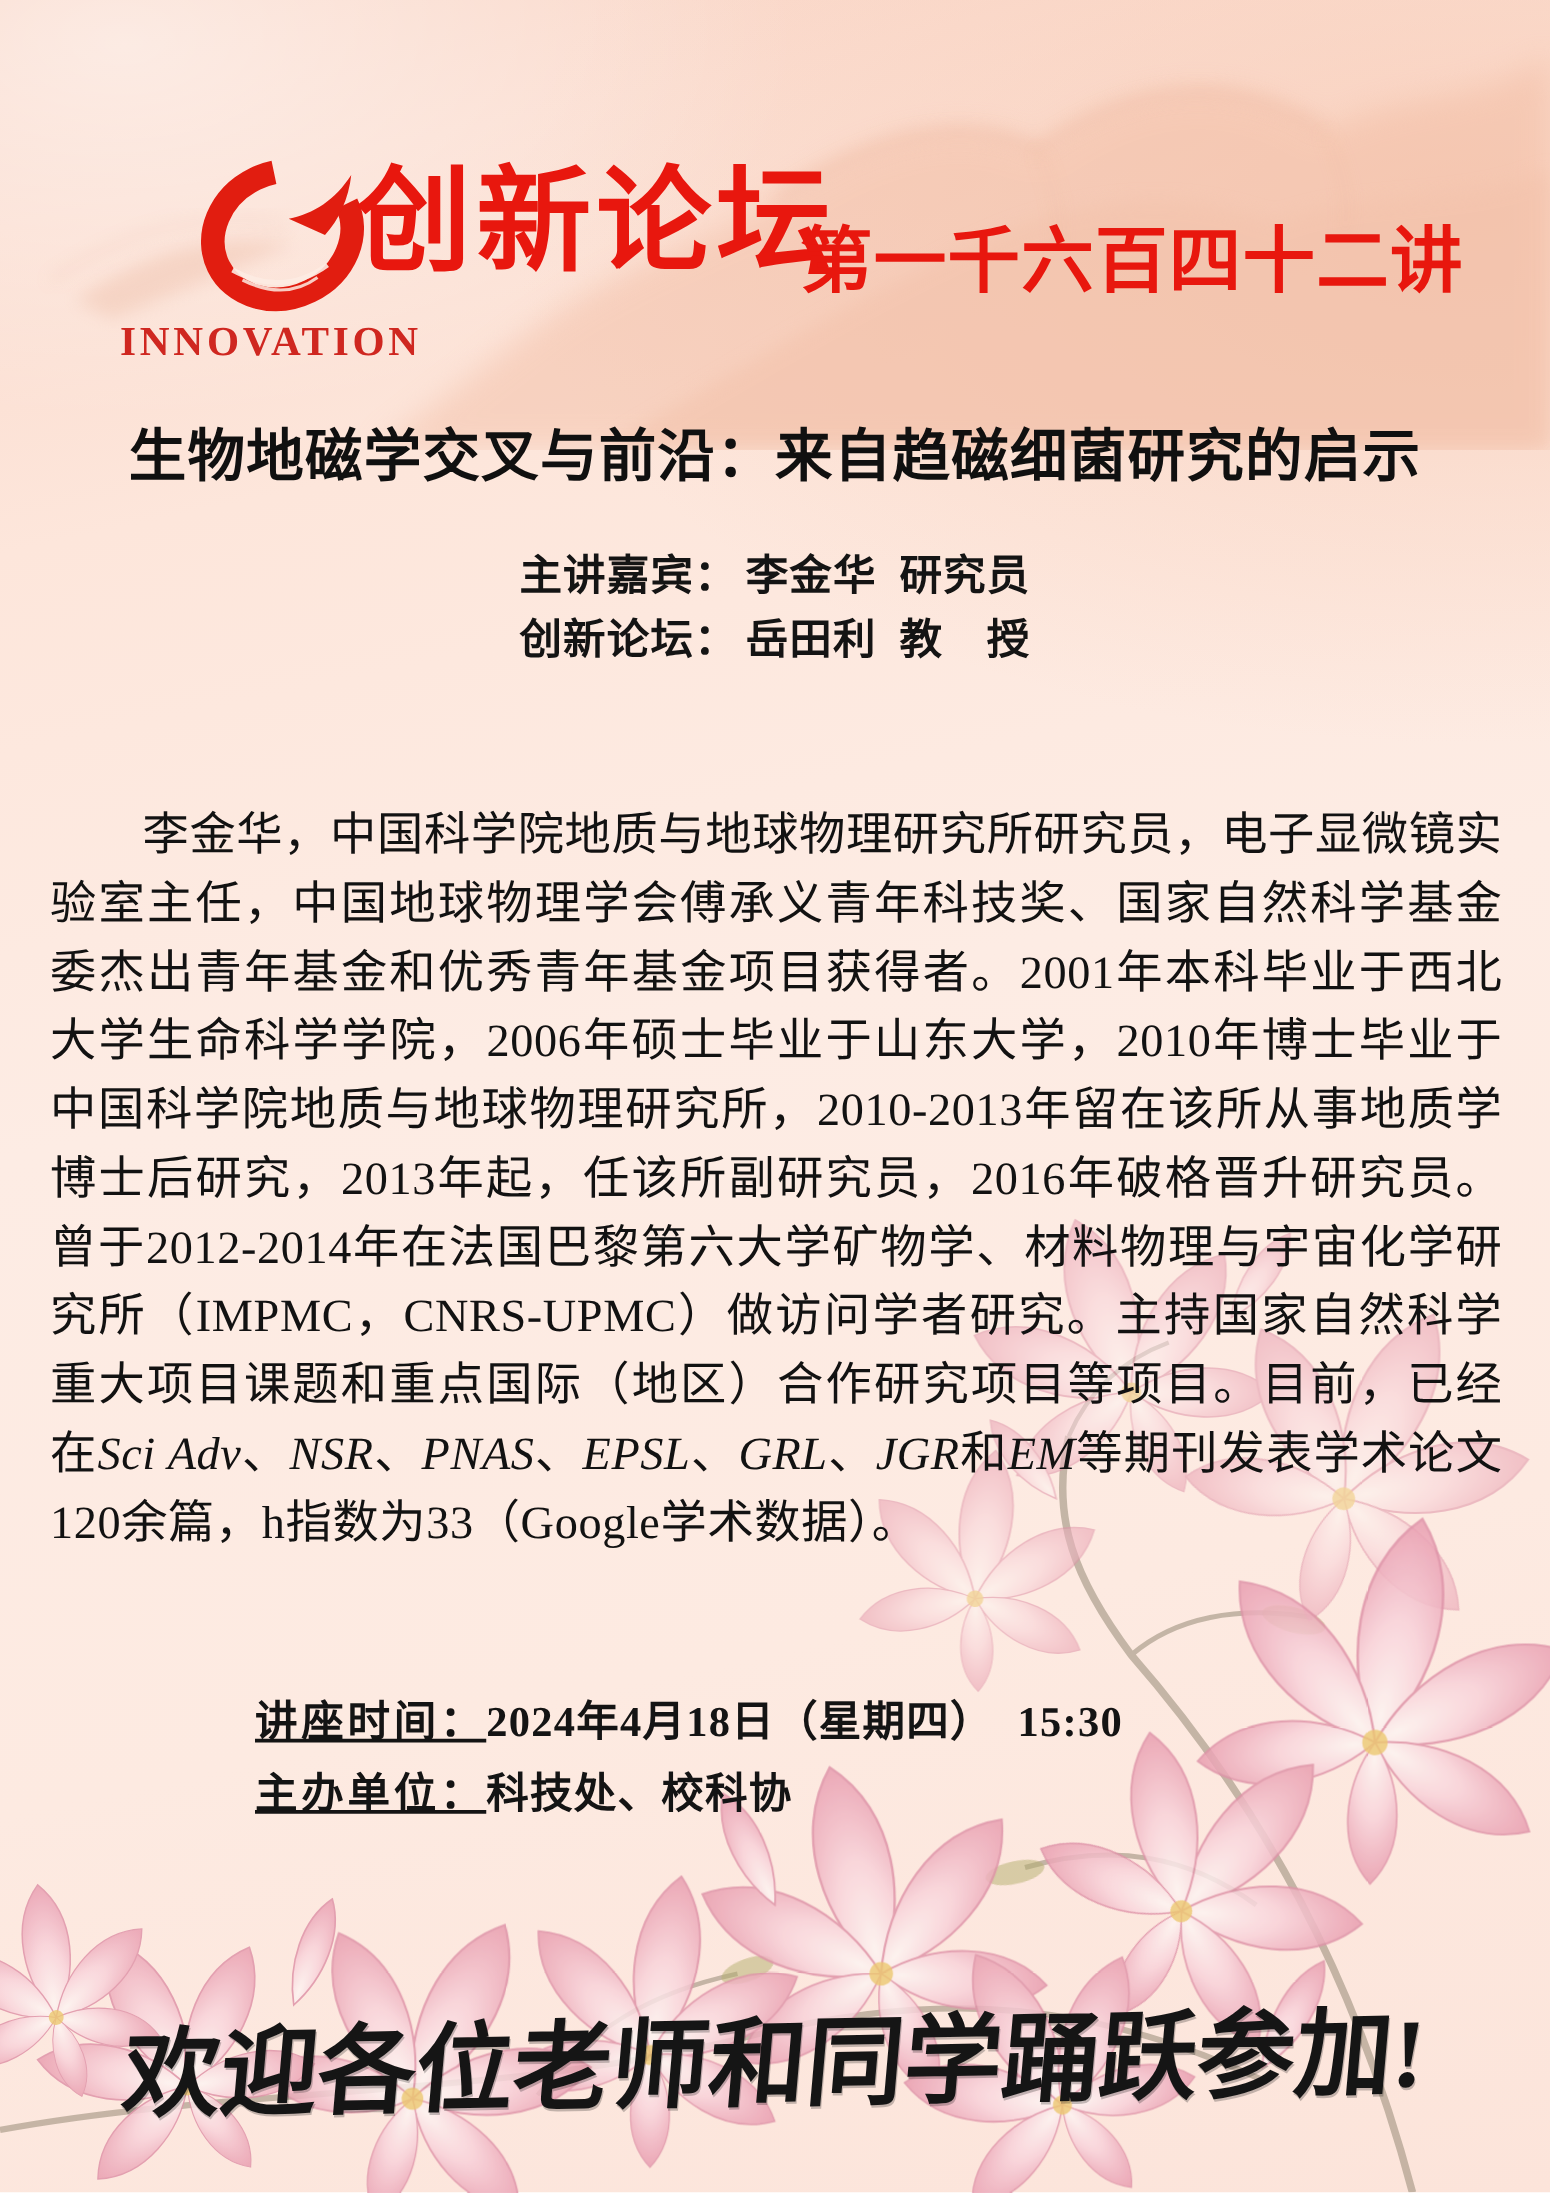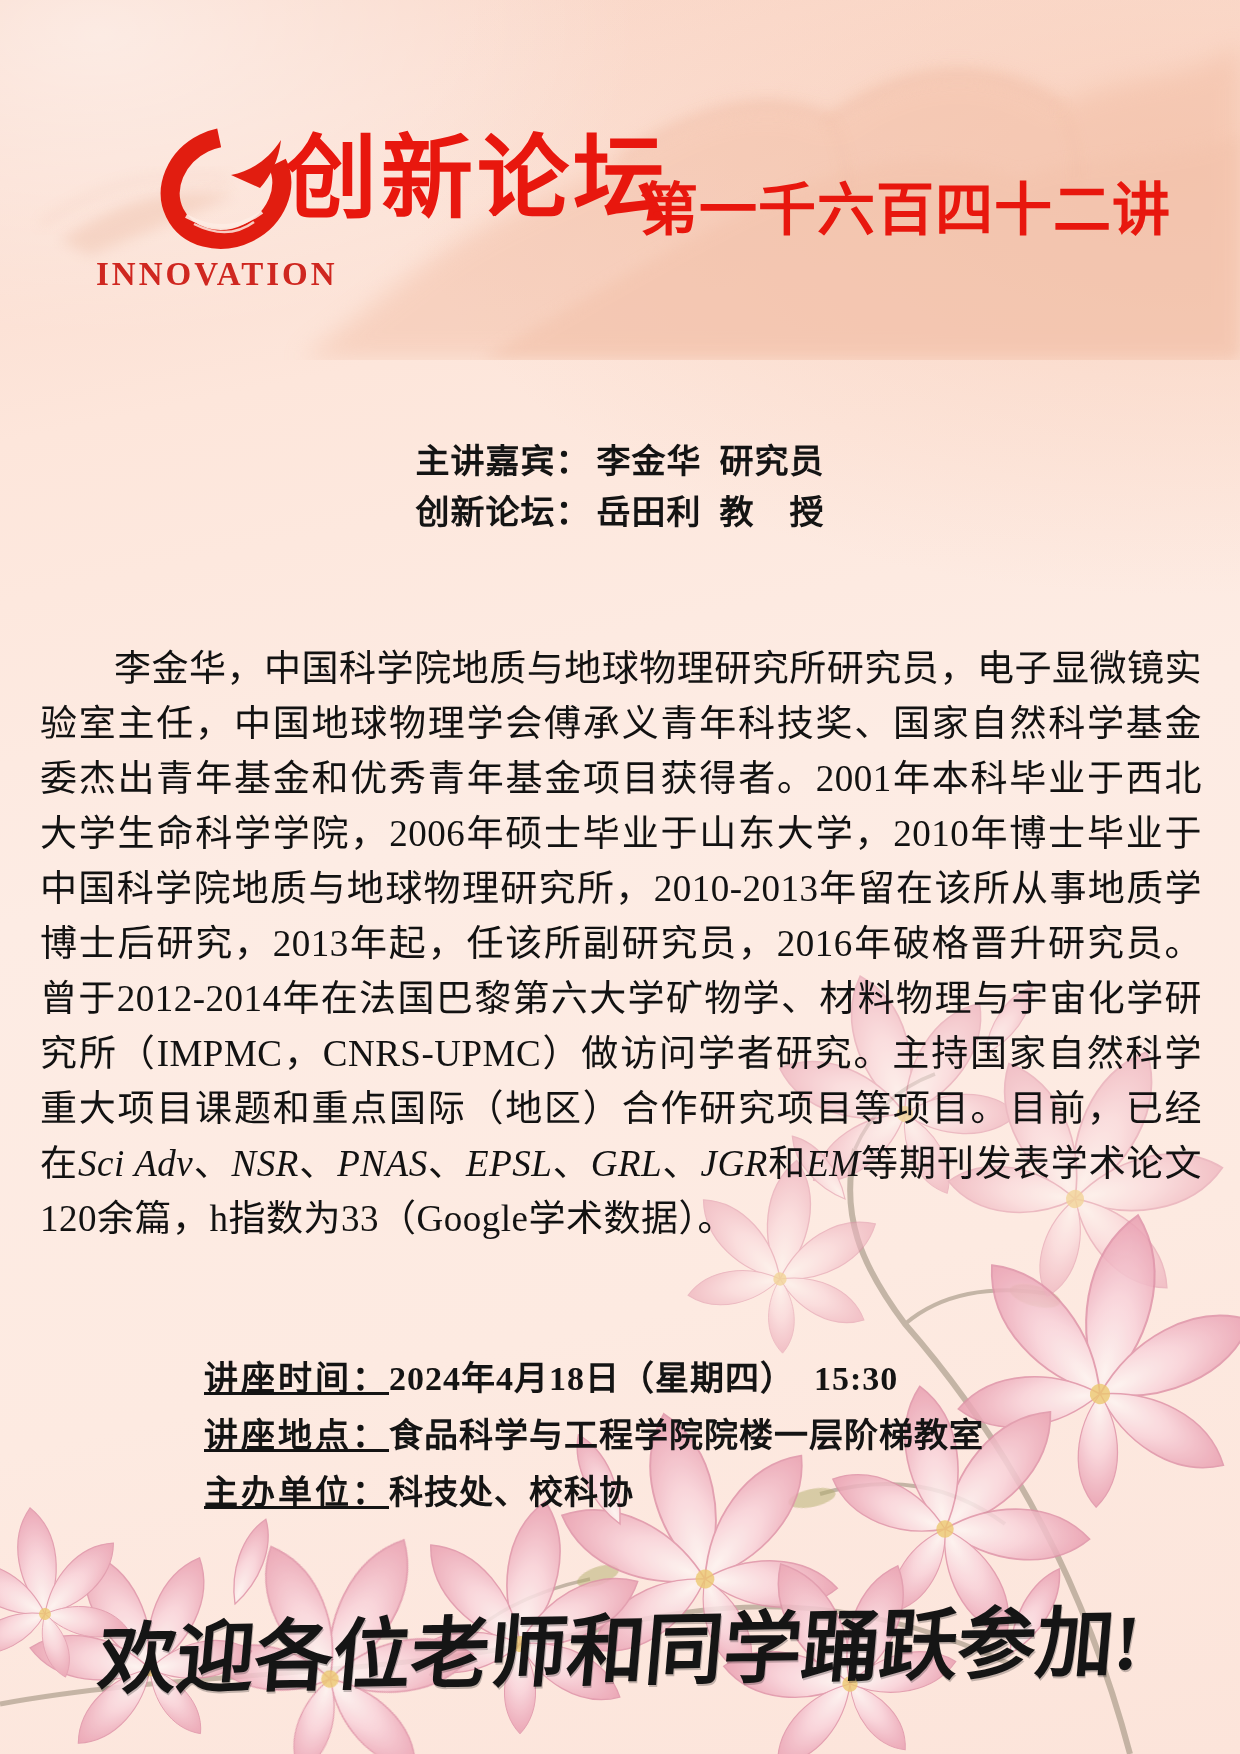--- a/index.html
+++ b/index.html
@@ -171,30 +171,30 @@
       <ellipse cx="78" cy="70" rx="57" ry="50" fill="none" stroke="#e11d10" stroke-width="19" stroke-dasharray="268 72" transform="rotate(-26 78 70)"></ellipse>
       <path d="M133 22 C120 42 103 53 83 57 L 112 70 C 123 58 131 41 133 22 Z" fill="#e11d10"></path>
       <path d="M38 98 Q 78 120 114 94" fill="none" stroke="#fdebe2" stroke-width="4" opacity="0.9"></path>
       <path d="M46 106 Q 80 123 106 104" fill="none" stroke="#fdebe2" stroke-width="2.5" opacity="0.85"></path>
     </svg>
     <div class="logo-word">INNOVATION</div>
 
     <div class="forum-title">创新论坛</div>
     <div class="lecture-no">第一千六百四十二讲</div>
 
+    <div class="main-title">生物地磁学交叉与前沿：来自趋磁细菌研究的启示</div>
 
     <div class="speakers">
       <div class="speaker-row"><span class="lbl">主讲嘉宾：</span><span class="name">李金华</span><span class="role">研究员</span></div>
       <div class="speaker-row"><span class="lbl">创新论坛：</span><span class="name">岳田利</span><span class="role">教　授</span></div>
     </div>
 
     <p class="bio"><span>李金华，中国科学院地质与地球物理研究所研究员，电子显微镜实验室主任，中国地球物理学会傅承义青年科技奖、国家自然科学基金委杰出青年基金和优秀青年基金项目获得者。2001年本科毕业于西北大学生命科学学院，2006年硕士毕业于山东大学，2010年博士毕业于中国科学院地质与地球物理研究所，2010-2013年留在该所从事地质学博士后研究，2013年起，任该所副研究员，2016年破格晋升研究员。曾于2012-2014年在法国巴黎第六大学矿物学、材料物理与宇宙化学研究所（IMPMC，CNRS-UPMC）做访问学者研究。主持国家自然科学重大项目课题和重点国际（地区）合作研究项目等项目。目前，已经在</span><span class="it">Sci Adv</span><span>、</span><span class="it">NSR</span><span>、</span><span class="it">PNAS</span><span>、</span><span class="it">EPSL</span><span>、</span><span class="it">GRL</span><span>、</span><span class="it">JGR</span><span>和</span><span class="it">EM</span><span>等期刊发表学术论文120余篇，h指数为33（Google学术数据）。</span></p>
 
     <div class="details">
       <div class="detail-row"><span class="lbl">讲座时间：</span><span class="val">2024年4月18日（星期四）  15:30</span></div>
-      <div class="detail-row"><span class="lbl">讲座地点：</span><span class="val">食品科学与工程学院院楼一层阶梯教室</span></div>
       <div class="detail-row"><span class="lbl">主办单位：</span><span class="val">科技处、校科协</span></div>
     </div>
 
     <div class="welcome">欢迎各位老师和同学踊跃参加!</div>
 
   </div>
 </div>
 
 </body></html>

